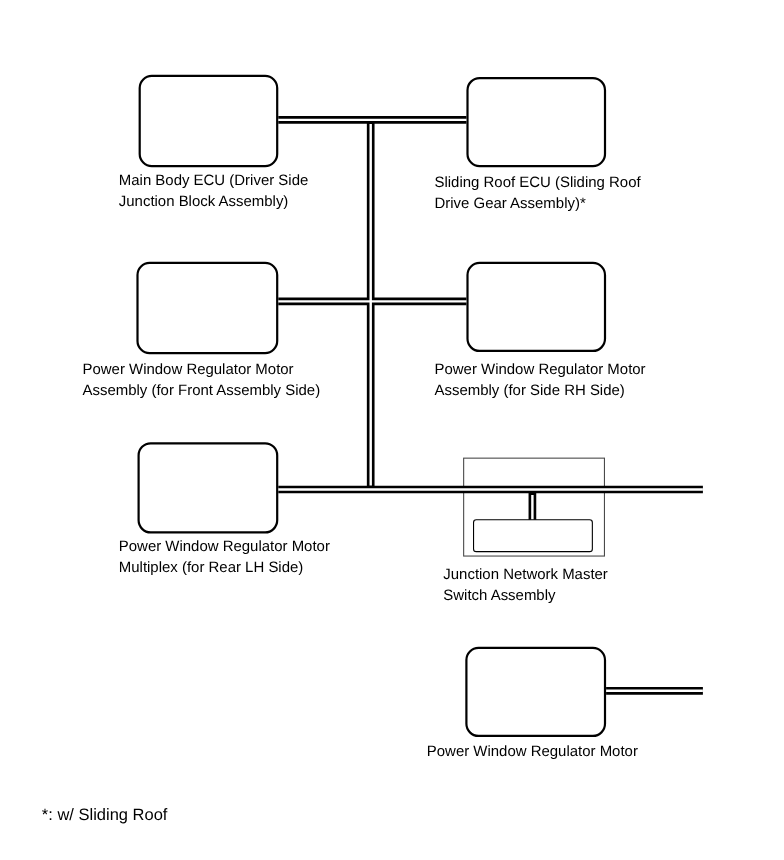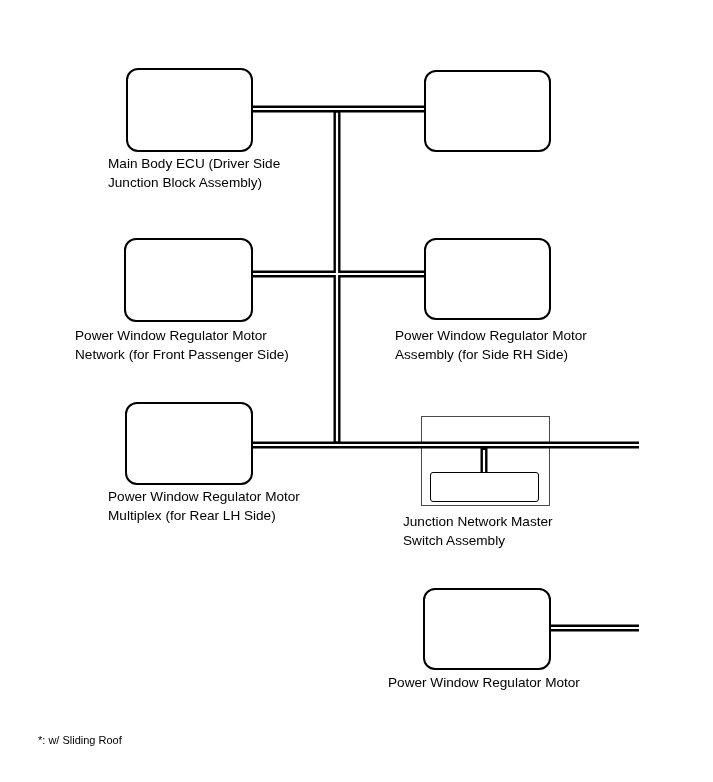--- a/index.html
+++ b/index.html
@@ -43,21 +43,21 @@
   .label {
     position: absolute;
     font-size: 13.6px;
     line-height: 19px;
     color: #000000;
     white-space: nowrap;
     z-index: 4;
   }
   .footnote {
     position: absolute;
-    font-size: 11px;
+    font-size: 15px;
     line-height: 19px;
     color: #000000;
     white-space: nowrap;
     z-index: 4;
   }
 </style>
 </head>
 <body>
 
 <div class="canvas">
@@ -86,24 +86,28 @@
       <path d="M253 445 H647 V628 H551"></path>
       <path d="M484 450 V473"></path>
     </g>
   </svg>
 
   <div class="label" style="left:108px; top:154px;">
     <span>Main Body ECU (Driver Side</span><br>
     <span>Junction Block Assembly)</span>
   </div>
 
+  <div class="label" style="left:395px; top:156px;">
+    <span>Sliding Roof ECU (Sliding Roof</span><br>
+    <span>Drive Gear Assembly)*</span>
+  </div>
 
   <div class="label" style="left:75px; top:326px;">
     <span>Power Window Regulator Motor</span><br>
-    <span>Network (for Front Passenger Side)</span>
+    <span>Assembly (for Front Assembly Side)</span>
   </div>
 
   <div class="label" style="left:395px; top:326px;">
     <span>Power Window Regulator Motor</span><br>
     <span>Assembly (for Side RH Side)</span>
   </div>
 
   <div class="label" style="left:108px; top:487px;">
     <span>Power Window Regulator Motor</span><br>
     <span>Multiplex (for Rear LH Side)</span>

